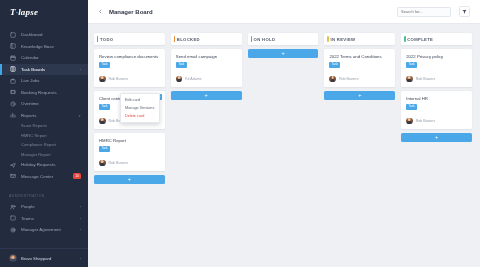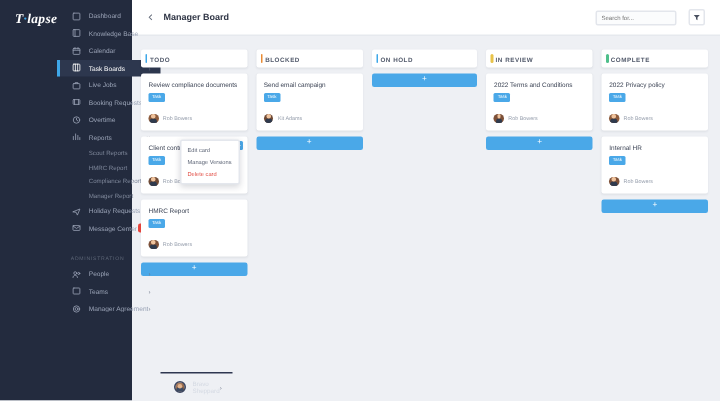--- a/index.html
+++ b/index.html
@@ -9,21 +9,21 @@
     background: #eef0f4;
     overflow: hidden;
   }
   .app { display: flex; width: 480px; height: 267px; }
 
   
   .sidebar {
     width: 88px; height: 267px;
     background: #232b3e;
     color: #8e97ab;
-    display: flex; flex-direction: row;
+    display: flex; flex-direction: column;
     flex: 0 0 88px;
     position: relative;
   }
   .logo-wrap {
     height: 24px;
     display: flex; align-items: center;
     padding-left: 10px;
   }
   .logo {
     font-family: "Liberation Serif", serif;

